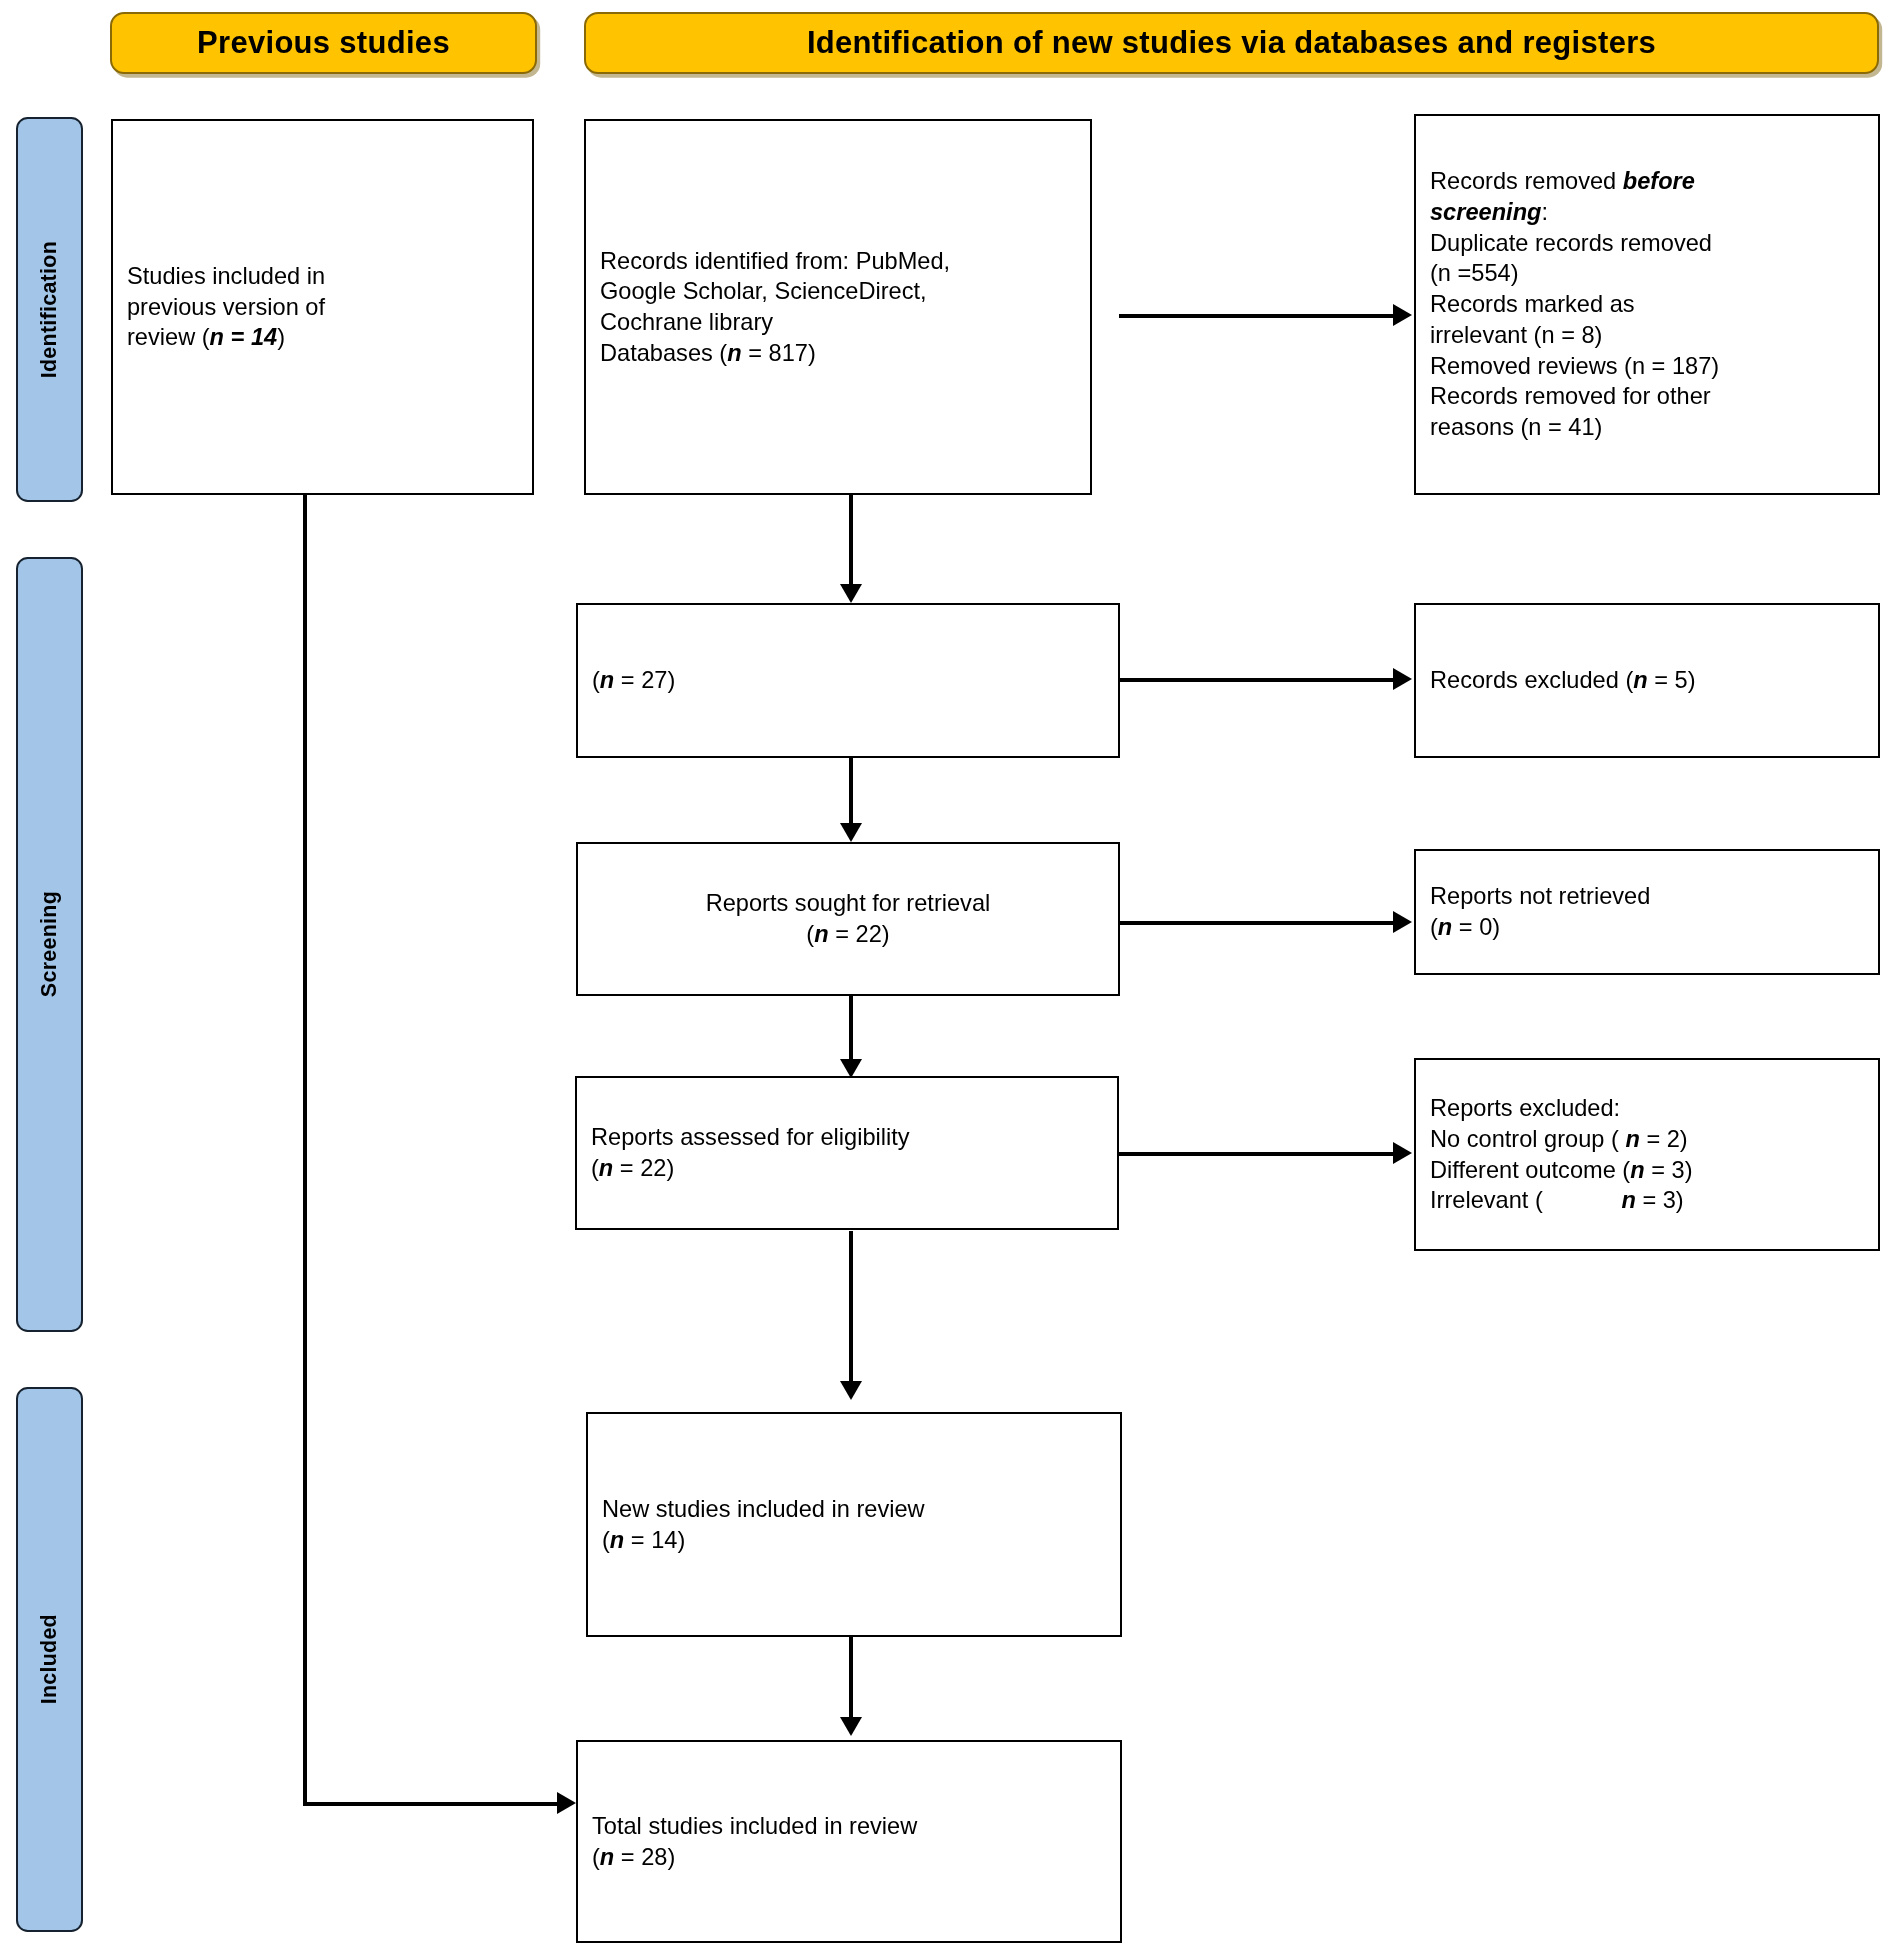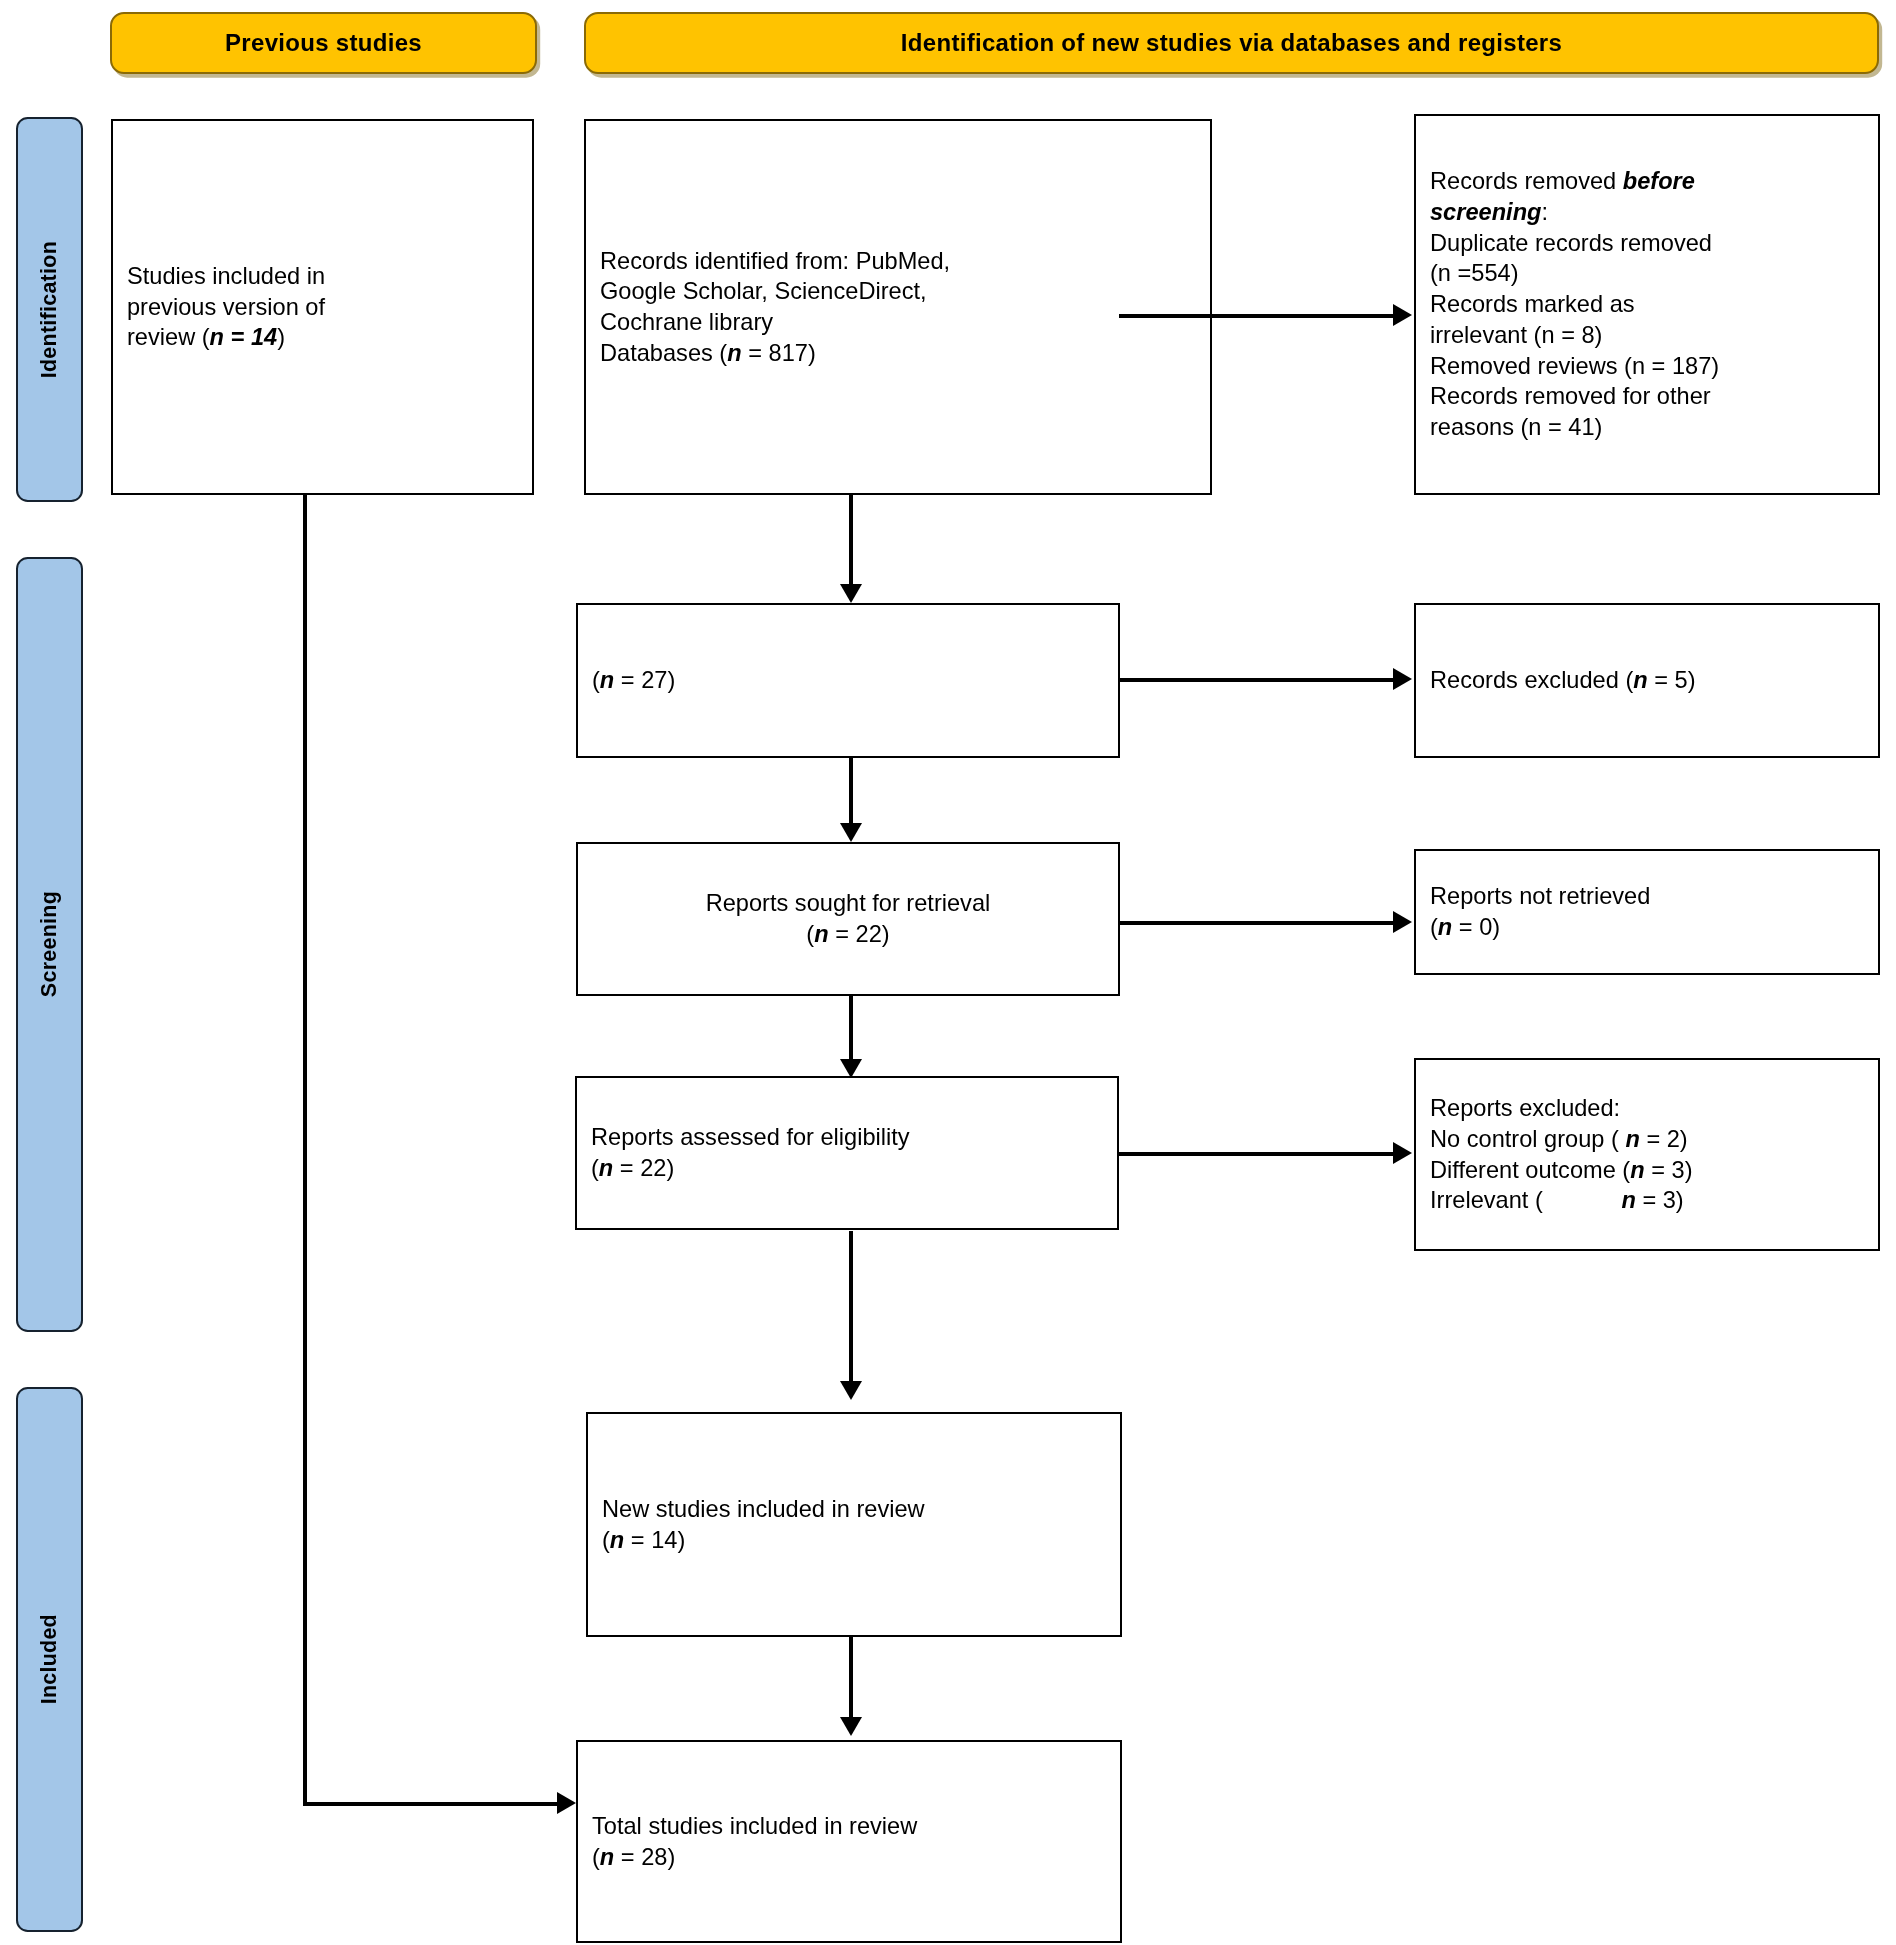--- a/index.html
+++ b/index.html
@@ -7,21 +7,21 @@
   #page{position:relative;width:1896px;height:1946px;background:#ffffff;overflow:hidden;}
 
   
   .hdr{
     position:absolute;
     background:#FFC300;
     border:2.1px solid #8a6a06;
     border-radius:14px;
     box-shadow:3.2px 3.7px 0 rgba(120,95,10,.45);
     display:flex;align-items:center;justify-content:center;
-    color:#000;font-weight:bold;font-size:24px;letter-spacing:0.3px;
+    color:#000;font-weight:bold;font-size:31px;letter-spacing:0.3px;
     text-align:center;
   }
 
   
   .stage{
     position:absolute;
     background:#A3C6E8;
     border:2.7px solid #16222f;
     border-radius:11.8px;
     display:flex;align-items:center;justify-content:center;
@@ -92,21 +92,21 @@
   </div>
 
   <div class="box" style="left:111px;top:119px;width:423px;height:376px;">
     <div class="txt">
       <div>Studies included in</div>
       <div>previous version of</div>
       <div><span>review (</span><i>n</i><i> = </i><i>14</i><span>)</span></div>
     </div>
   </div>
 
-  <div class="box" style="left:584px;top:119px;width:628px;height:376px;">
+  <div class="box" style="left:584px;top:119px;width:508px;height:376px;">
     <div class="txt">
       <div>Records identified from: PubMed,</div>
       <div>Google Scholar, ScienceDirect,</div>
       <div>Cochrane library</div>
       <div><span>Databases (</span><i>n</i><span> = 817)</span></div>
     </div>
   </div>
 
   <div class="box" style="left:1414px;top:114px;width:466px;height:381px;">
     <div class="txt" style="padding-top:0;">

